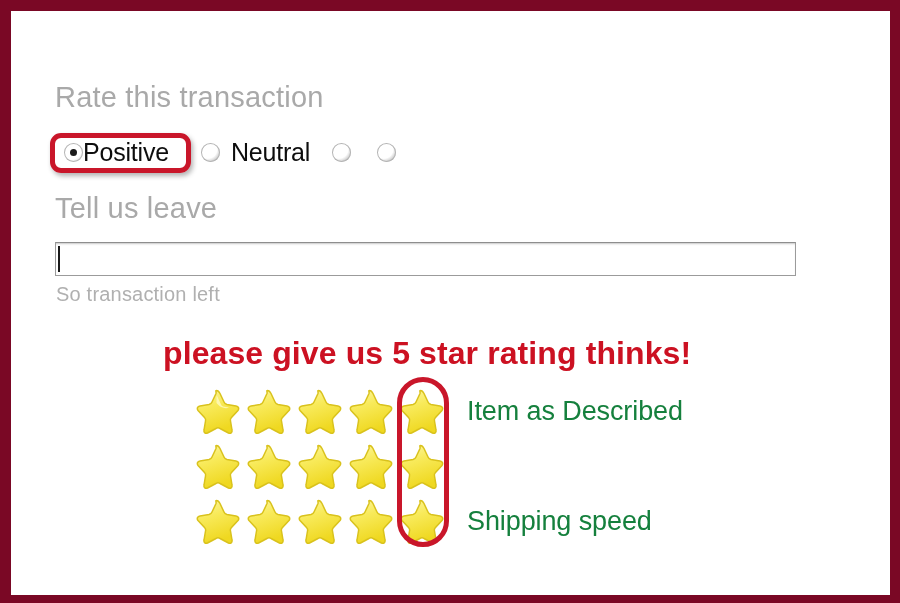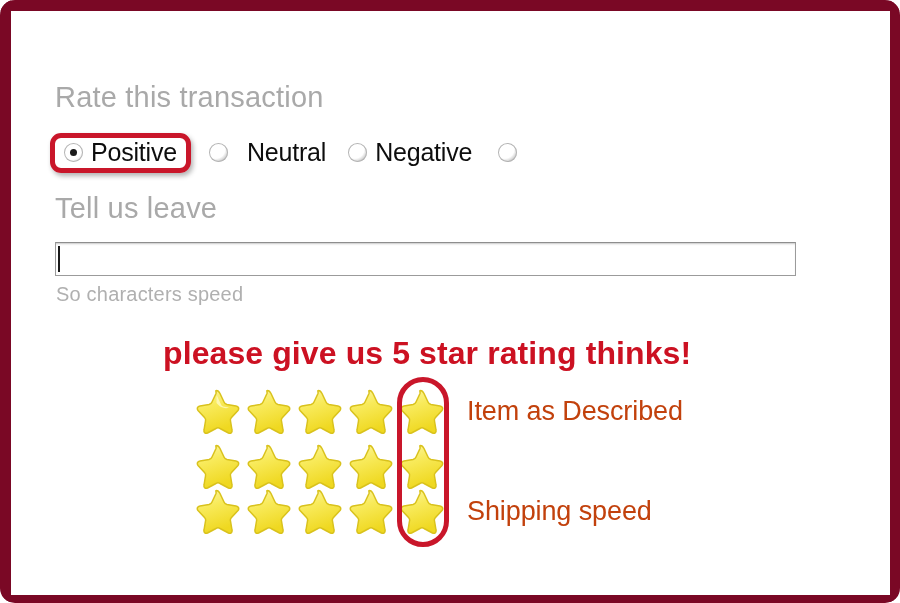--- a/index.html
+++ b/index.html
@@ -12,21 +12,20 @@
     -webkit-font-smoothing: antialiased;
   }
 
   .screen {
     position: relative;
     width: 900px;
     height: 603px;
     box-sizing: border-box;
     background: #ffffff;
     overflow: hidden;
-    border-radius: 15px;
   }
 
   
   .frame-top, .frame-bottom, .frame-left, .frame-right {
     position: absolute;
     background: #7a0825;
     z-index: 40;
   }
   .frame-top    { left: 0;  top: 0;     width: 900px; height: 11px; }
   .frame-bottom { left: 0;  bottom: 0;  width: 900px; height: 8px;  }
@@ -90,21 +89,20 @@
     margin: -3.5px 0 0 -3.5px;
     border-radius: 50%;
     background: transparent;
   }
   .radio-option.checked .dot {
     background:
       radial-gradient(circle at 40% 34%, #ffffff 0%, #ffffff 58%, #dddddd 78%, #9a9a9a 100%);
   }
   .radio-option.checked .dot::after { background: #1a1a1a; }
   .radio-option .rlabel {
-    margin-left: 8px;
     font-size: 25px;
     color: #0d0d0d;
     font-weight: 400;
     letter-spacing: -0.2px;
   }
 
   #opt-positive { margin-right: 22px; padding: 0 10px 0 9px; }
   #opt-neutral  { margin-right: 22px; gap: 11px; }
   #opt-negative { margin-right: 26px; }
 
@@ -183,33 +181,33 @@
   }
   .star-row {
     position: absolute;
     left: 180px;
     height: 52px;
     display: flex;
     align-items: center;
   }
   #star-row-0 { top: 374px; }
   #star-row-1 { top: 429px; }
-  #star-row-2 { top: 474px; justify-content: flex-end; }
+  #star-row-2 { top: 484px; justify-content: flex-end; }
 
   .star {
     width: 51px;
     height: 50px;
     flex: 0 0 auto;
     display: block;
   }
 
   .star-label {
     margin-left: 21px;
     font-size: 27px;
-    color: #c2410c;
+    color: #15803d;
     white-space: nowrap;
     letter-spacing: -0.1px;
   }
 
   
   .star-highlight {
     position: absolute;
     left: 386px;
     top: 366px;
     width: 52px;
@@ -243,37 +241,36 @@
         <span class="rlabel">Positive</span>
       </div>
 
       <div class="radio-option" id="opt-neutral">
         <span class="dot"></span>
         <span class="rlabel">Neutral</span>
       </div>
 
       <div class="radio-option" id="opt-negative">
         <span class="dot"></span>
-        <span class="rlabel">Negative</span>
       </div>
 
       <div class="radio-option" id="opt-later">
         <span class="dot"></span>
       </div>
 
     </div>
 
     <div class="radio-highlight"></div>
 
     <div class="heading" id="tell-heading">Tell us leave</div>
 
     <input class="text-input" type="text" placeholder="" style="">
     <div class="input-caret"></div>
 
-    <div class="char-note">So characters speed</div>
+    <div class="char-note">So transaction left</div>
 
     <div class="plea">please give us 5 star rating thinks!</div>
 
     <div class="stars-area">
 
       <div class="star-row" id="star-row-0">
         <svg class="star" viewBox="0 0 100 100" aria-hidden="true">
           <defs>
             <linearGradient id="sg" x1="0" y1="0" x2="0.35" y2="1">
               <stop offset="0%" stop-color="#fdf7a8"></stop>

